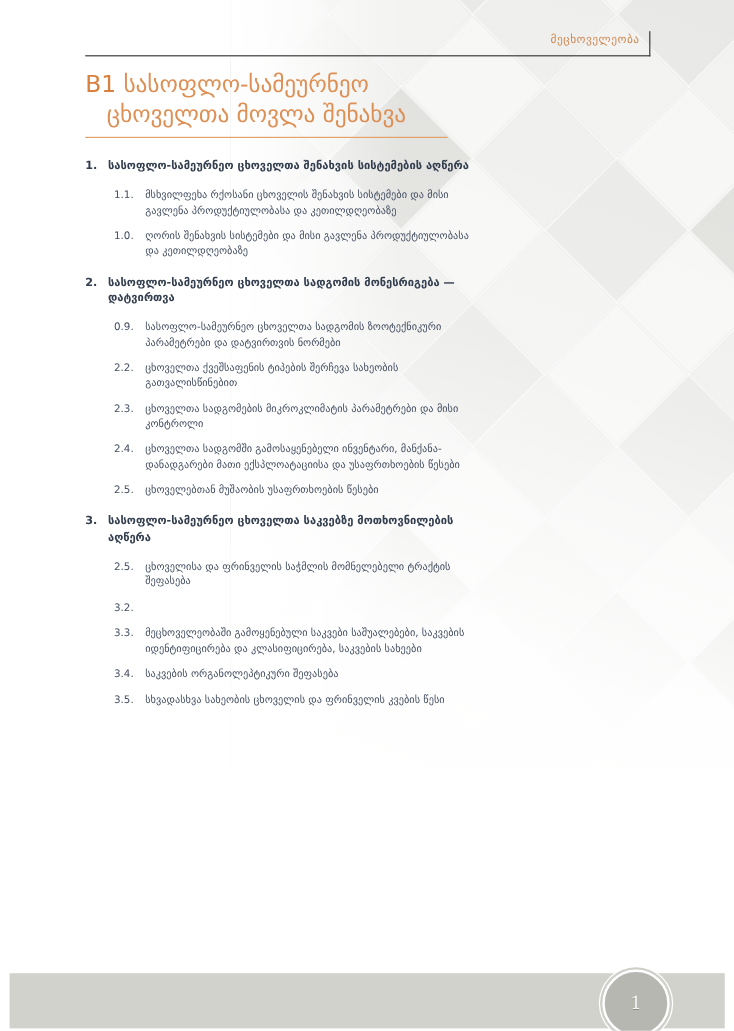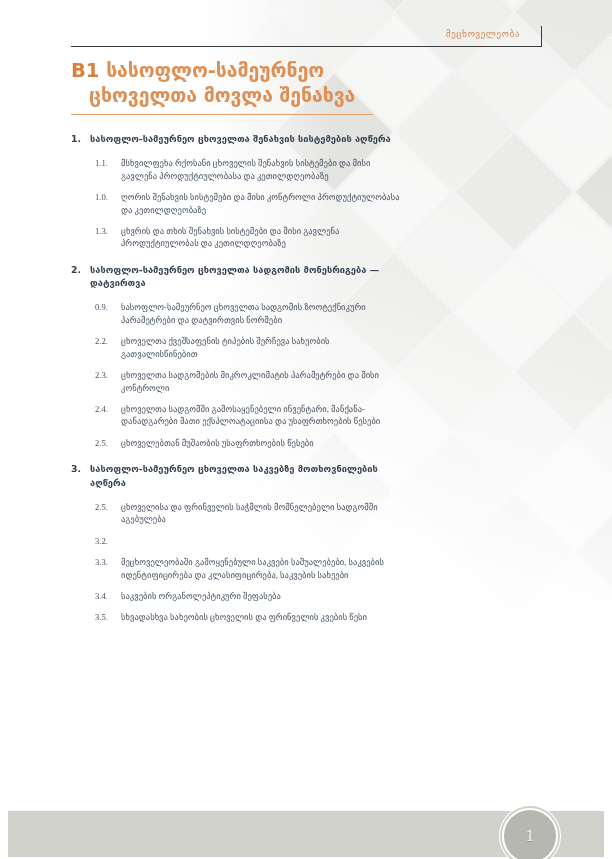--- a/index.html
+++ b/index.html
@@ -62,21 +62,21 @@
   
   .header {
     position: absolute;
     left: 0;
     right: 0;
     top: 28px;
     z-index: 3;
   }
   .header-label {
     position: absolute;
-    right: 92px;
+    right: 79px;
     top: 0;
     font-size: 9.5px;
     letter-spacing: 0.4px;
     color: #d08a54;
     white-space: nowrap;
   }
   .header-tick {
     position: absolute;
     right: 70px;
     top: -2px;
@@ -96,21 +96,21 @@
   
   .title-block {
     position: absolute;
     left: 71px;
     top: 58px;
     z-index: 3;
     width: 360px;
   }
   .doc-title {
     font-size: 19.5px;
-    font-weight: bold;
+    font-weight: normal;
     color: #dd8f54;
     line-height: 1.30;
     letter-spacing: -0.1px;
     margin: 0;
   }
   .doc-title .code {
     font-family: "DejaVu Sans", "Liberation Sans", sans-serif;
     color: #d8813f;
     letter-spacing: 0px;
   }
@@ -152,21 +152,20 @@
   .sec-title {
     flex: 1;
     font-size: 9.3px;
     font-weight: bold;
     color: #333e4f;
     line-height: 1.42;
   }
 
   .subs {
     margin-top: 12px;
-    font-family: Liberation Serif, serif;
   }
   .sub {
     display: flex;
     align-items: flex-start;
     margin-top: 9px;
     padding-left: 24px;
   }
   .sub-num {
     flex: 0 0 26px;
     font-size: 8.6px;
@@ -311,25 +310,21 @@
         <div class="sec-num">1.</div>
         <div class="sec-title">სასოფლო-სამეურნეო ცხოველთა შენახვის სისტემების აღწერა</div>
       </div>
       <div class="subs">
         <div class="sub">
           <div class="sub-num">1.1.</div>
           <div class="sub-text">მსხვილფეხა რქოსანი ცხოველის შენახვის სისტემები და მისი გავლენა პროდუქტიულობასა და კეთილდღეობაზე</div>
         </div>
         <div class="sub">
           <div class="sub-num">1.0.</div>
-          <div class="sub-text">ღორის შენახვის სისტემები და მისი კონტროლი პროდუქტიულობასა და კეთილდღეობაზე</div>
-        </div>
-        <div class="sub">
-          <div class="sub-num">1.3.</div>
-          <div class="sub-text">ცხვრის და თხის შენახვის სისტემები და მისი გავლენა პროდუქტიულობას და კეთილდღეობაზე</div>
+          <div class="sub-text">ღორის შენახვის სისტემები და მისი გავლენა პროდუქტიულობასა და კეთილდღეობაზე</div>
         </div>
       </div>
       <div class="sec">
         <div class="sec-num">2.</div>
         <div class="sec-title">სასოფლო-სამეურნეო ცხოველთა სადგომის მონესრიგება — დატვირთვა</div>
       </div>
       <div class="subs">
         <div class="sub">
           <div class="sub-num">0.9.</div>
           <div class="sub-text">სასოფლო-სამეურნეო ცხოველთა სადგომის ზოოტექნიკური პარამეტრები და დატვირთვის ნორმები</div>
@@ -351,21 +346,21 @@
           <div class="sub-text">ცხოველებთან მუშაობის უსაფრთხოების წესები</div>
         </div>
       </div>
       <div class="sec">
         <div class="sec-num">3.</div>
         <div class="sec-title">სასოფლო-სამეურნეო ცხოველთა საკვებზე მოთხოვნილების აღწერა</div>
       </div>
       <div class="subs">
         <div class="sub">
           <div class="sub-num">2.5.</div>
-          <div class="sub-text">ცხოველისა და ფრინველის საჭმლის მომნელებელი სადგომში აგებულება</div>
+          <div class="sub-text">ცხოველისა და ფრინველის საჭმლის მომნელებელი ტრაქტის შეფასება</div>
         </div>
         <div class="sub">
           <div class="sub-num">3.2.</div>
         </div>
         <div class="sub">
           <div class="sub-num">3.3.</div>
           <div class="sub-text">მეცხოველეობაში გამოყენებული საკვები საშუალებები, საკვების იდენტიფიცირება და კლასიფიცირება, საკვების სახეები</div>
         </div>
         <div class="sub">
           <div class="sub-num">3.4.</div>

